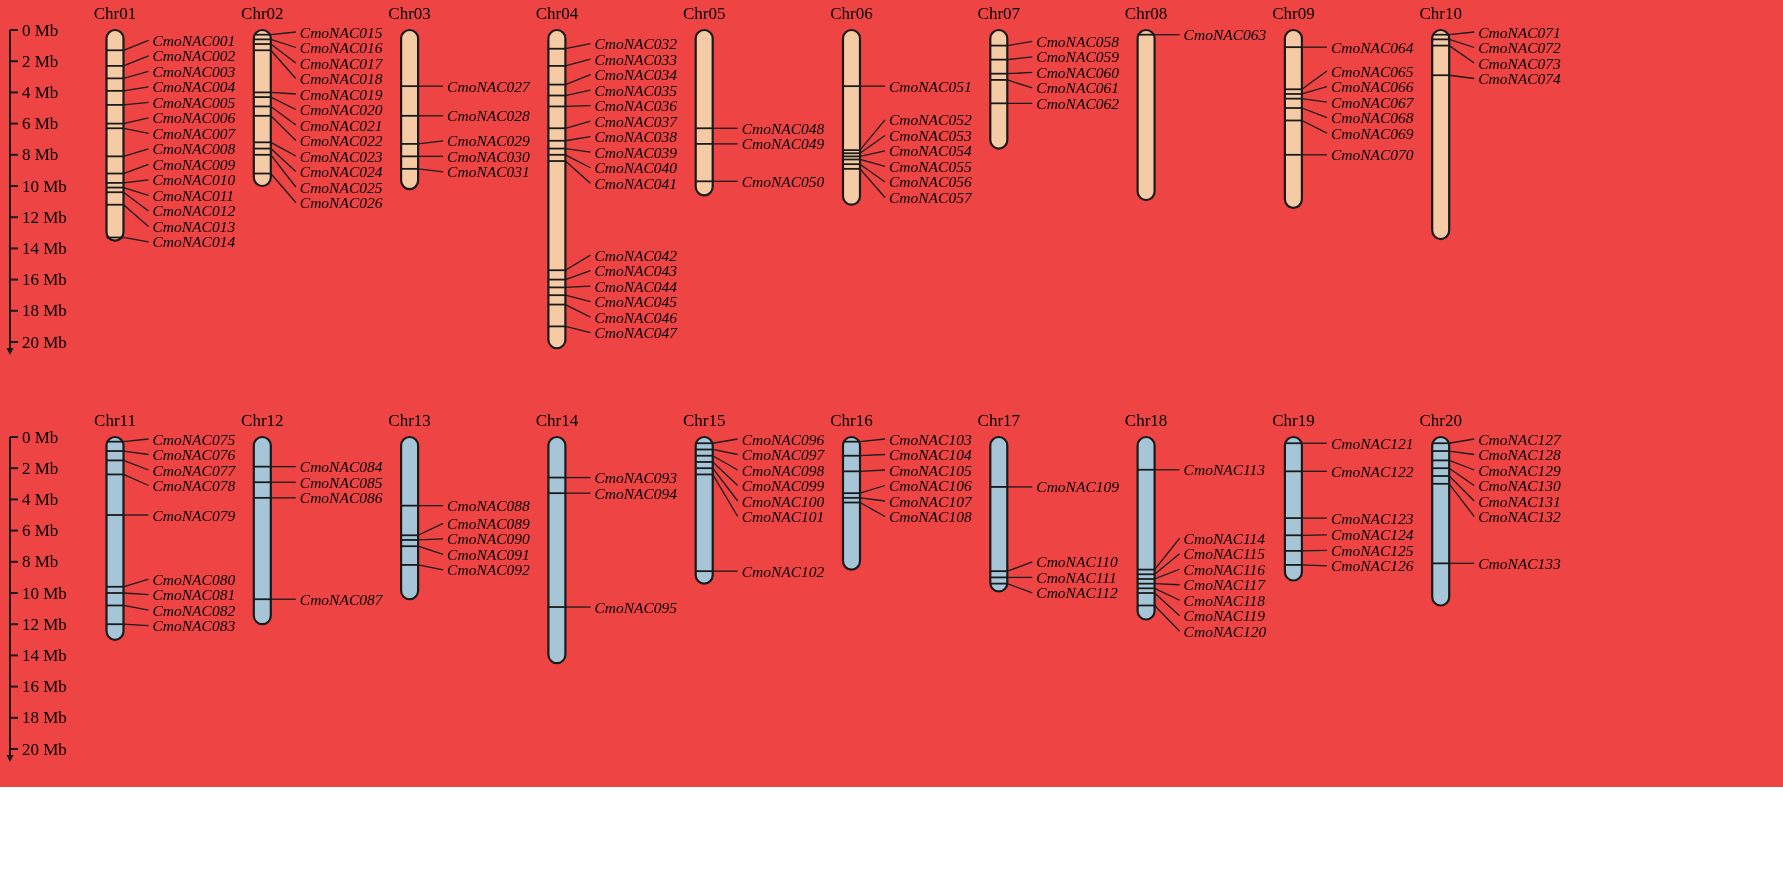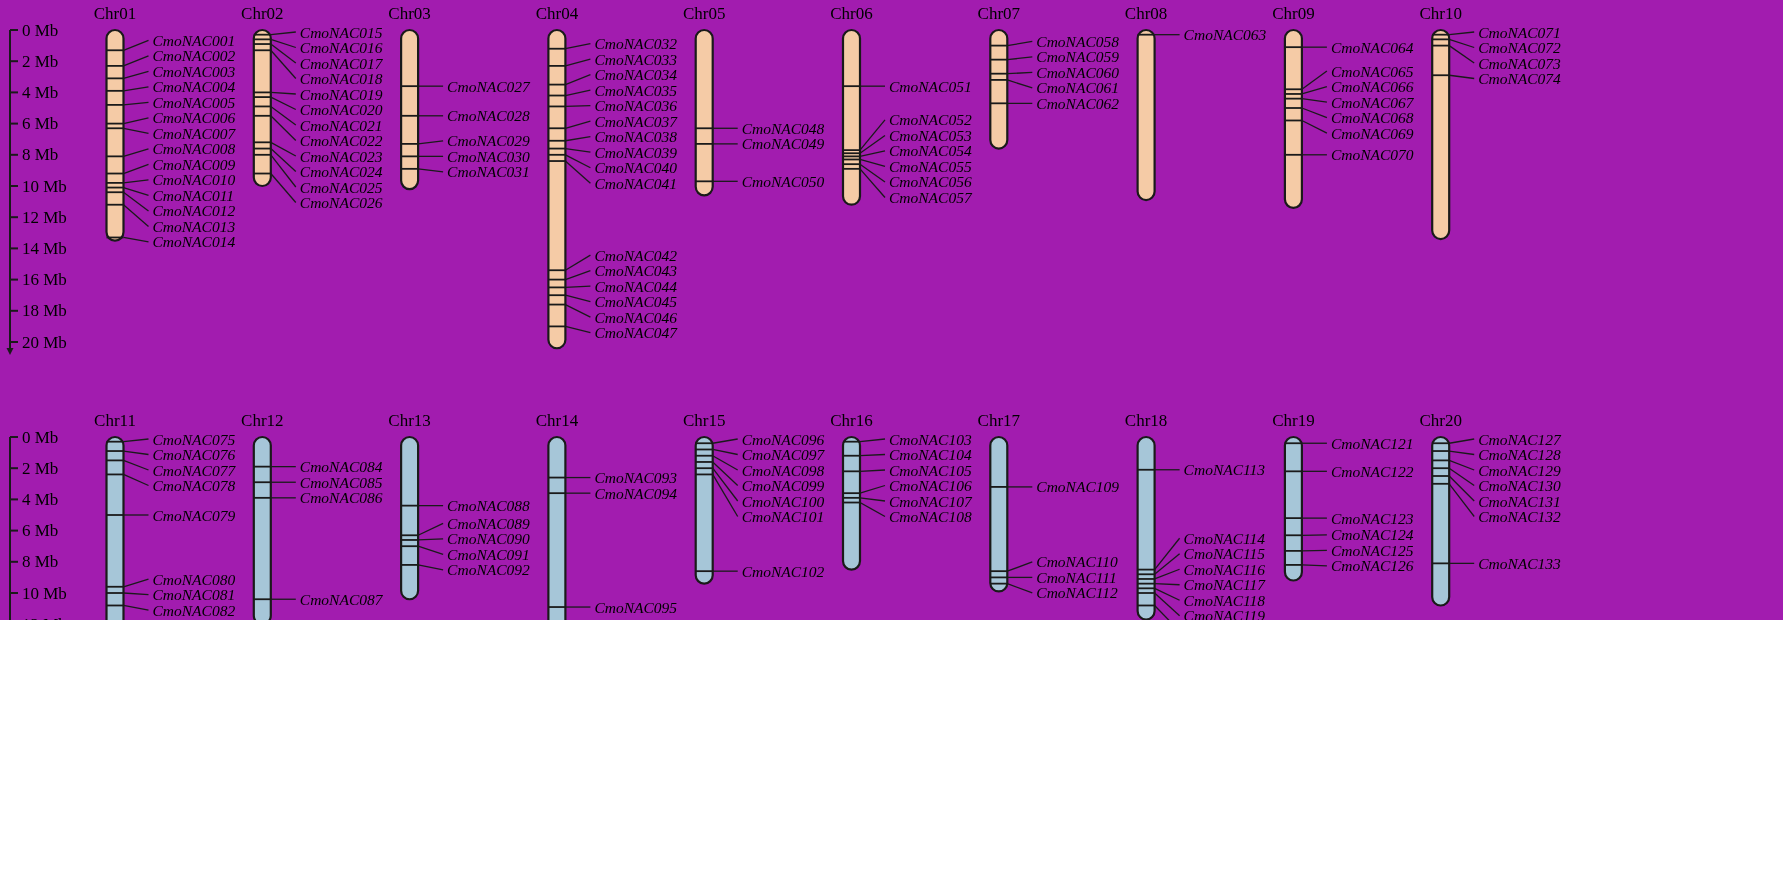--- a/index.html
+++ b/index.html
@@ -2,23 +2,23 @@
 <html><head>
 <meta charset="utf-8">
 <style>
   html, body {
     margin: 0;
     padding: 0;
     background: #ffffff;
   }
   #figure-wrap {
     width: 1783px;
-    height: 620px;
+    height: 787px;
     position: relative;
-    background: #a21caf;
+    background: #ef4444;
     overflow: hidden;
   }
   svg text {
     font-family: "Liberation Serif", "DejaVu Serif", serif;
     fill: #000000;
   }
   .chr-name { font-size: 17px; }
   .scale-label { font-size: 17px; }
   .gene-label { font-size: 15.5px; font-style: italic; }
 </style>

